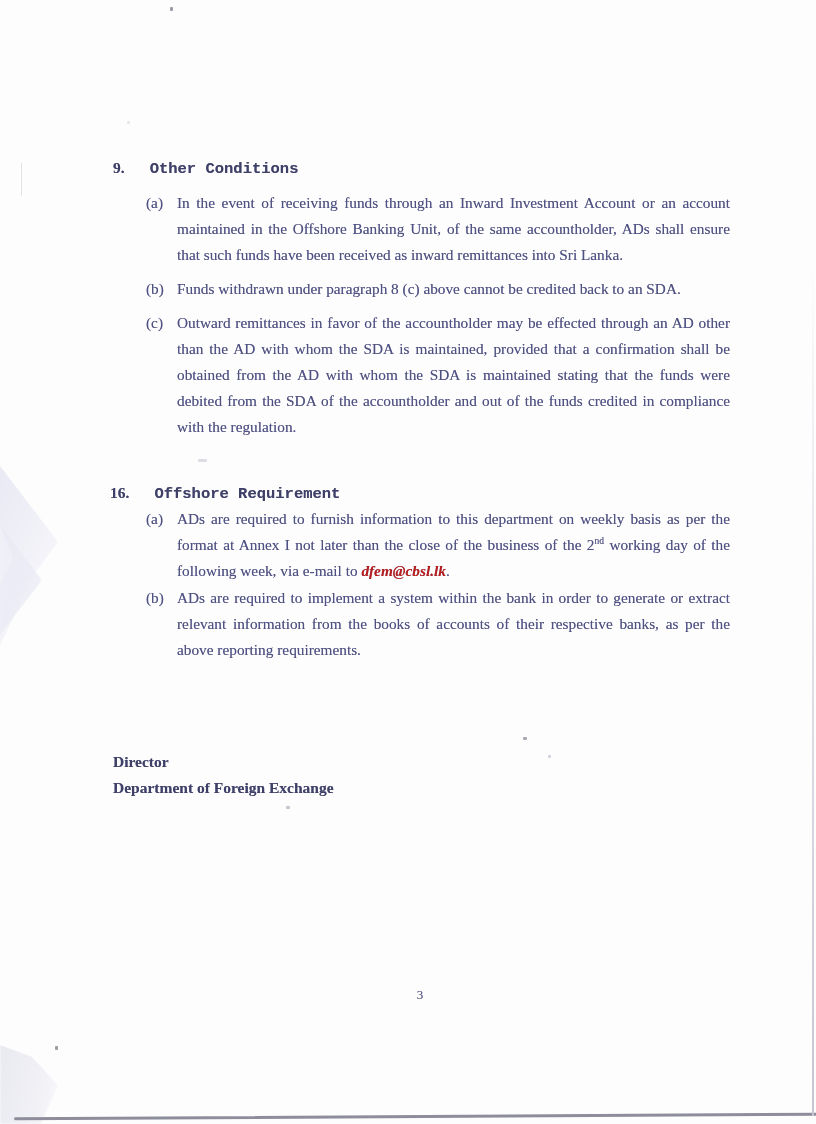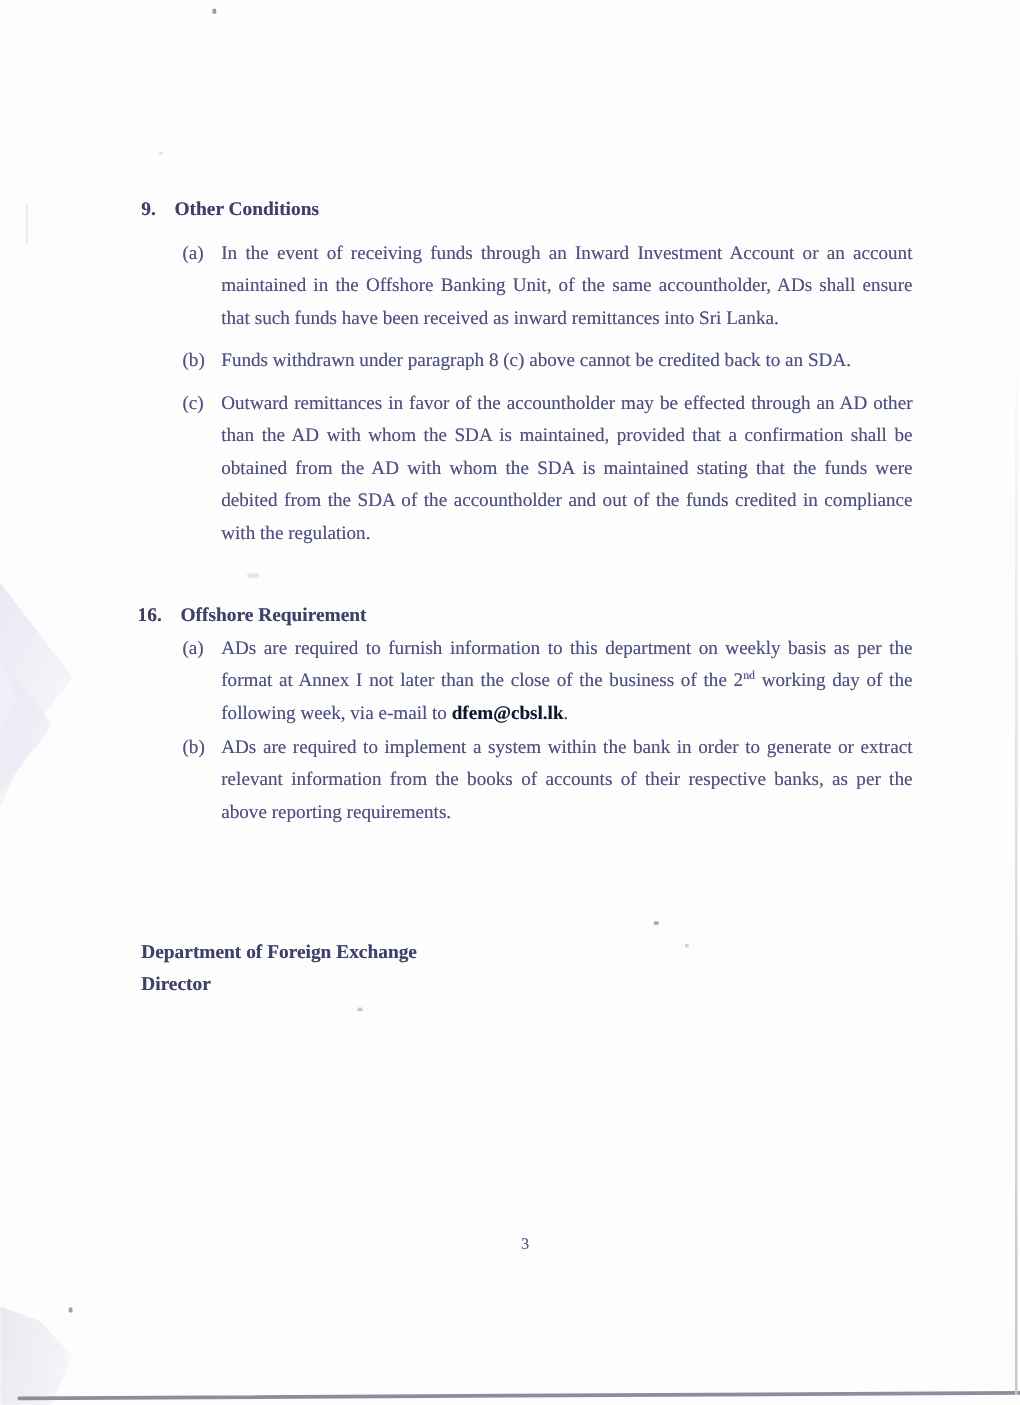--- a/index.html
+++ b/index.html
@@ -21,35 +21,35 @@
   }
   .heading {
     position: absolute;
     font-weight: bold;
     font-size: 15.5px;
     line-height: 26px;
     color: #3e4067;
     white-space: nowrap;
   }
   .heading .h-num { display: inline-block; }
-  .heading .h-title { display: inline-block; margin-left: 15px; }
+  .heading .h-title { display: inline-block; margin-left: 25px; font-family: Liberation Mono, monospace; }
   .list-item {
     position: absolute;
     left: 177px;
     width: 553px;
     font-size: 15.3px;
     line-height: 26px;
     text-align: justify;
   }
   .list-item .marker {
     position: absolute;
     left: -31px;
     top: 0;
   }
-  .list-item b { color: #0f172a; }
+  .list-item b { color: #b91c1c; font-style: italic; }
   .list-item sup {
     font-size: 9.5px;
     line-height: 0;
     vertical-align: super;
   }
   .signature {
     position: absolute;
     left: 113px;
     top: 749px;
     font-weight: bold;
@@ -147,22 +147,22 @@
     <span class="marker">(a)</span>
     <span>ADs are required to furnish information to this department on weekly basis as per the format at Annex I not later than the close of the business of the 2</span><sup>nd</sup><span> working day of the following week, via e-mail to </span><b>dfem@cbsl.lk</b><span>.</span>
   </div>
 
   <div class="list-item txt" style="top:585px;">
     <span class="marker">(b)</span>
     <span>ADs are required to implement a system within the bank in order to generate or extract relevant information from the books of accounts of their respective banks, as per the above reporting requirements.</span>
   </div>
 
   <div class="signature txt">
+    <div>Director</div>
     <div>Department of Foreign Exchange</div>
-    <div>Director</div>
   </div>
 
   <div class="page-number txt">3</div>
 
   <div class="artifact bottom-below"></div>
   <div class="artifact crease-left"></div>
   <div class="artifact crease-left-2"></div>
   <div class="artifact corner-bottom-left"></div>
   <div class="artifact bottom-shadow-line"></div>
   <div class="artifact right-edge-line"></div>

